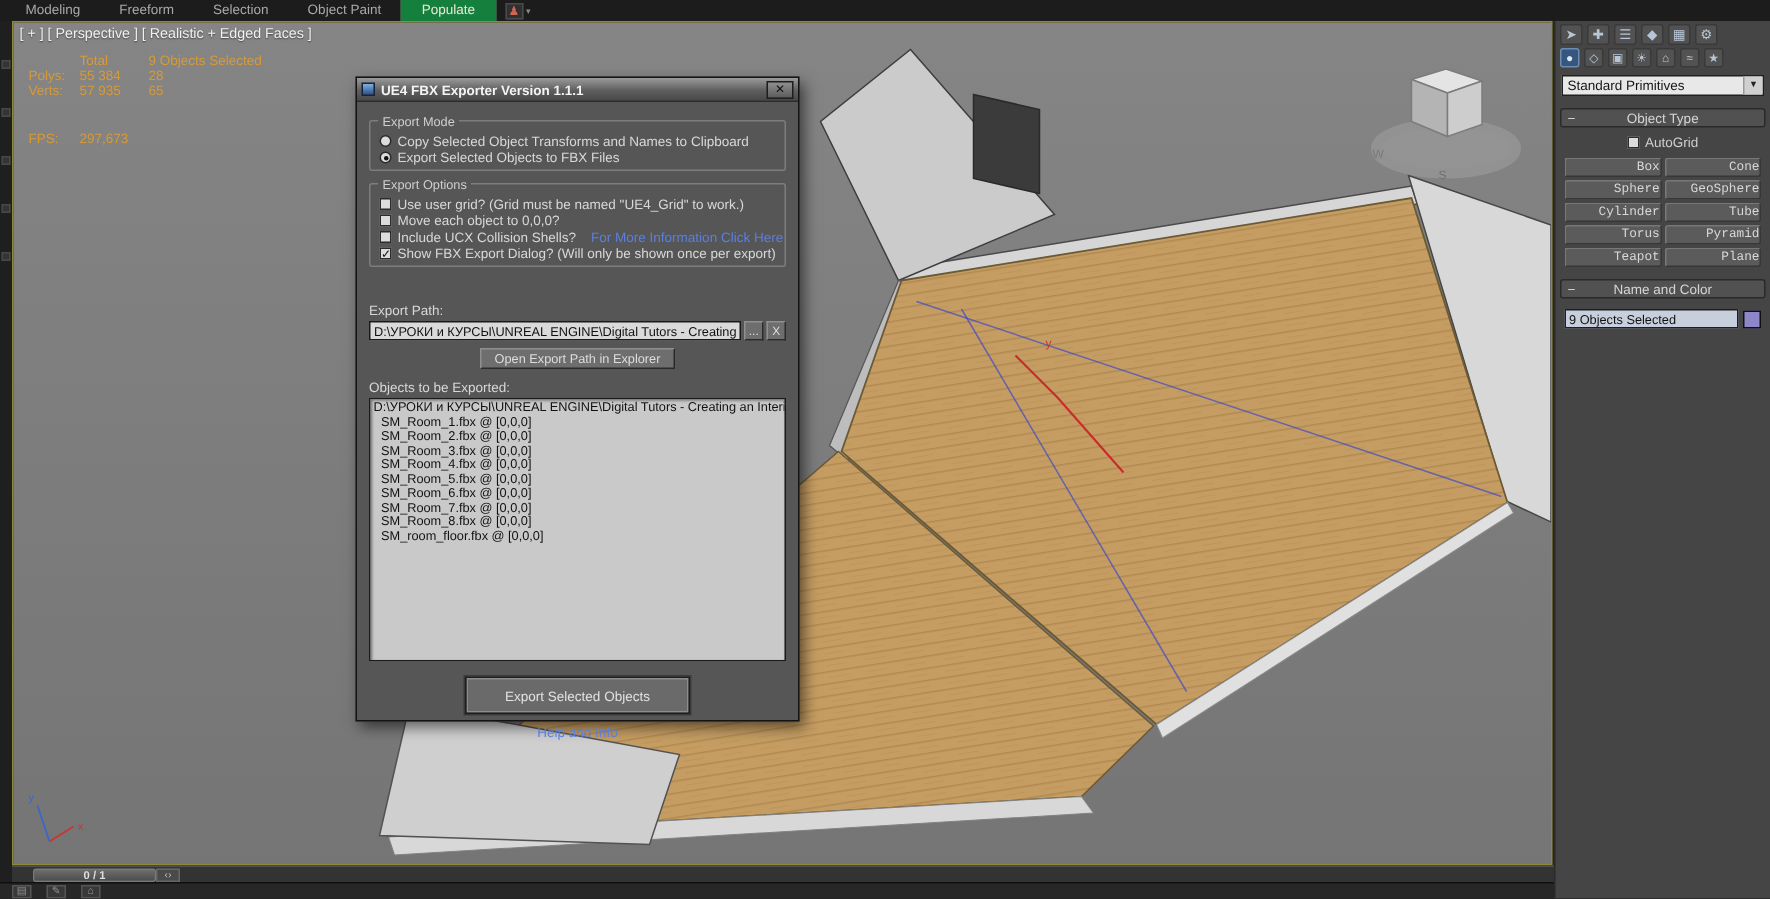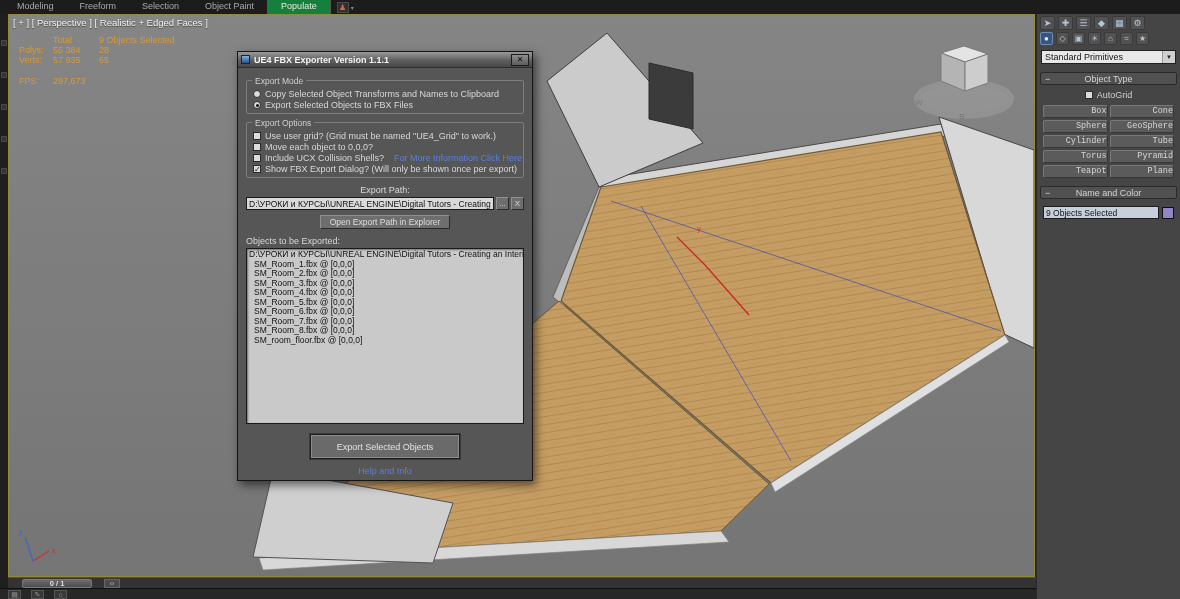--- a/index.html
+++ b/index.html
@@ -22,42 +22,42 @@
 
   
   .viewport { position:absolute; left:8px; top:14px; width:1027px; height:563px;
               background:linear-gradient(#858585,#757575); border:1px solid #8f8a3a; z-index:1; }
   .scene { position:absolute; inset:0; width:100%; height:100%; }
   .vp-label { position:absolute; left:4px; top:2px; font-size:9.5px; color:#f2f2f2; text-shadow:0 1px 1px rgba(0,0,0,.5); }
   .stats { position:absolute; left:10px; top:20px; font-size:9px; color:#d79a36; line-height:10px; }
   .srow { display:flex; }
   .srow .c1 { width:34px; }
   .srow .c2 { width:46px; }
-  .srow.fps { margin-top:11px; }
+  .srow.fps { margin-top:22px; }
 
   
   .dialog { position:absolute; left:237px; top:51px; width:296px; height:430px; background:#565656;
             border:1px solid #141414; box-shadow:3px 4px 9px rgba(0,0,0,.55); z-index:10;
             font-size:9px; color:#d8d8d8; }
   .titlebar { height:16px; background:linear-gradient(#9a9a9a,#5f5f5f 55%,#484848); display:flex;
               align-items:center; padding:0 3px; border-bottom:1px solid #2c2c2c; }
   .title-icon { width:9px; height:9px; background:linear-gradient(#7fb2e0,#2a4f8f); border:1px solid #17233d; margin-right:4px; flex:none; }
   .title-text { flex:1; font-size:9px; font-weight:bold; color:#f4f4f4; white-space:nowrap; }
   .close-btn { width:18px; height:12px; background:linear-gradient(#8f8f8f,#5c5c5c); border:1px solid #1d1d1d;
                color:#101010; font-size:8px; line-height:10px; text-align:center; }
   .dialog-body { padding:4px 8px 0; }
   .group { position:relative; border:1px solid #7d7d7d; border-radius:2px; padding:7px 6px 3px; margin-top:8px; }
   .group-label { position:absolute; top:-5px; left:5px; background:#565656; padding:0 3px; font-size:8.5px; color:#cfcfcf; }
   .opt-row { display:flex; align-items:center; gap:4px; height:11px; white-space:nowrap; }
   .radio { width:8px; height:8px; border-radius:50%; background:#dcdcdc; border:1px solid #2b2b2b; position:relative; flex:none; }
   .radio.sel::after { content:""; position:absolute; left:2px; top:2px; width:3px; height:3px; border-radius:50%; background:#111; }
   .checkbox { width:8px; height:8px; background:#dcdcdc; border:1px solid #2b2b2b; flex:none;
               font-size:8px; line-height:7px; text-align:center; color:#111; overflow:hidden; }
   .link { color:#5b7fe0; margin-left:6px; }
-  .path-label { margin-top:7px;text-align:center; }
+  .path-label { margin-top:24px; }
   .path-row { display:flex; align-items:center; gap:2px; margin-top:2px; }
   .path-input { flex:1; height:13px; background:#dadada; border:1px solid #1a1a1a; font-size:8.5px; color:#111;
                 padding:0 2px; font-family:"Liberation Sans",sans-serif; min-width:0; }
   .small-btn { height:13px; min-width:13px; background:#6e6e6e; border:1px solid #2a2a2a; border-top-color:#8f8f8f;
                border-left-color:#8f8f8f; color:#ddd; font-size:8px; line-height:11px; text-align:center; padding:0 2px;
                font-family:"Liberation Sans",sans-serif; }
   .open-btn { display:block; margin:5px auto 0; height:14px; padding:0 9px; background:#6e6e6e; border:1px solid #2a2a2a;
               border-top-color:#8f8f8f; border-left-color:#8f8f8f; color:#ddd; font-size:8.5px; font-family:"Liberation Sans",sans-serif; }
   .objects-label { margin-top:7px; }
   .listbox { margin-top:2px; height:176px; background:#c9c9c9; border:1px solid #1a1a1a;
@@ -91,21 +91,21 @@
           border-radius:2px; color:#d8d8d8; font-size:8.5px; line-height:11px; text-align:right;
           font-family:Liberation Mono, monospace; }
   .name-row { display:flex; align-items:center; gap:3px; margin:7px 6px 0; }
   .name-input { flex:1; height:13px; background:#c7cfdd; border:1px solid #1e1e1e; font-size:8.5px; color:#111;
                 padding:0 2px; font-family:"Liberation Sans",sans-serif; min-width:0; }
   .swatch { width:12px; height:12px; background:#8f86c9; border:1px solid #101010; flex:none; }
 
   
   .timeline { position:absolute; left:8px; top:577px; width:1028px; height:11px; background:#333;
               border-top:1px solid #4f4f4f; z-index:5; }
-  .tslider { position:absolute; left:14px; top:1px; width:70px; height:9px; background:linear-gradient(#6d6d6d,#4d4d4d);
+  .tslider { position:absolute; left:14px; top:1px; width:82px; height:9px; background:linear-gradient(#6d6d6d,#4d4d4d);
              border:1px solid #7a7a7a; border-radius:2px; color:#ddd; font-size:7.5px; text-align:center; line-height:7px;
              font-family:"Liberation Sans",sans-serif;font-weight:bold; }
   .tspin { position:absolute; left:96px; top:1px; width:16px; height:9px; background:#4a4a4a; border:1px solid #666;
            color:#bbb; font-size:7px; line-height:7px; text-align:center; }
   .statusbar { position:absolute; left:0; top:588px; width:1036px; height:11px; background:#272727;
                border-top:1px solid #101010; display:flex; align-items:center; gap:10px; padding-left:8px; z-index:5; }
   .sicon { width:13px; height:9px; background:#383838; border:1px solid #555; font-size:7px; color:#9a9a9a;
            text-align:center; line-height:7px; }
 </style>
 </head>

